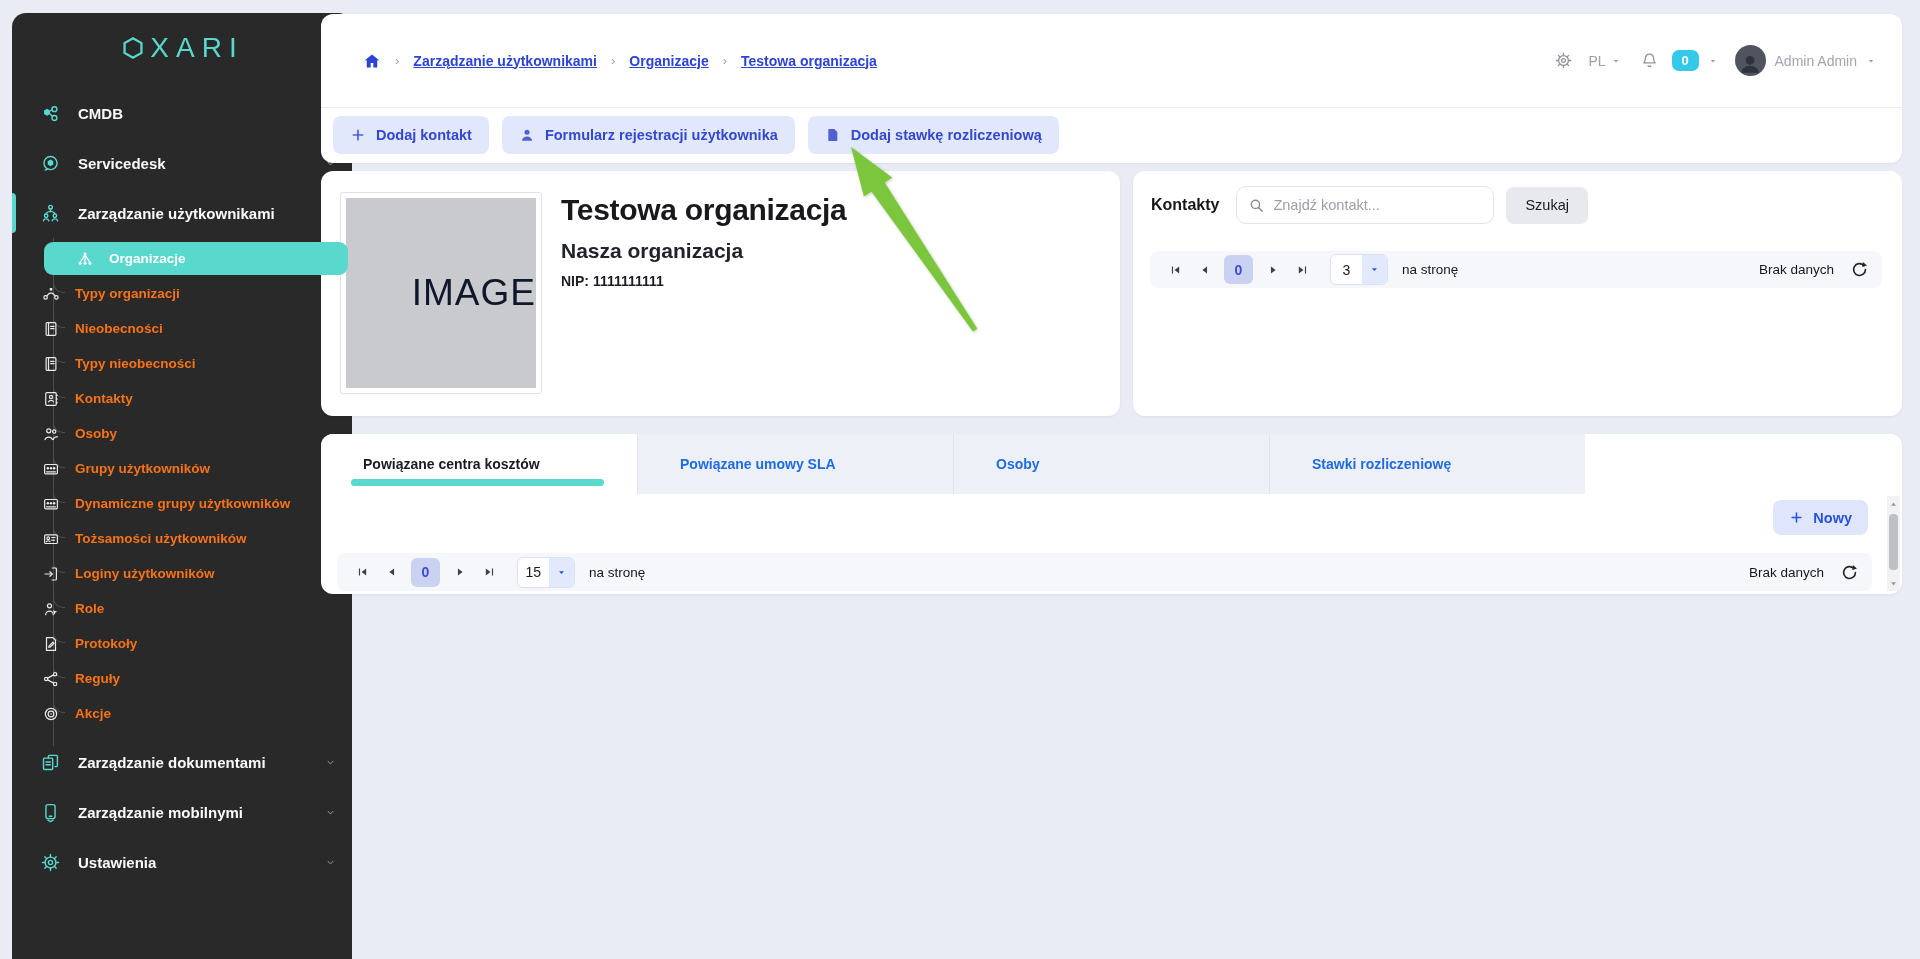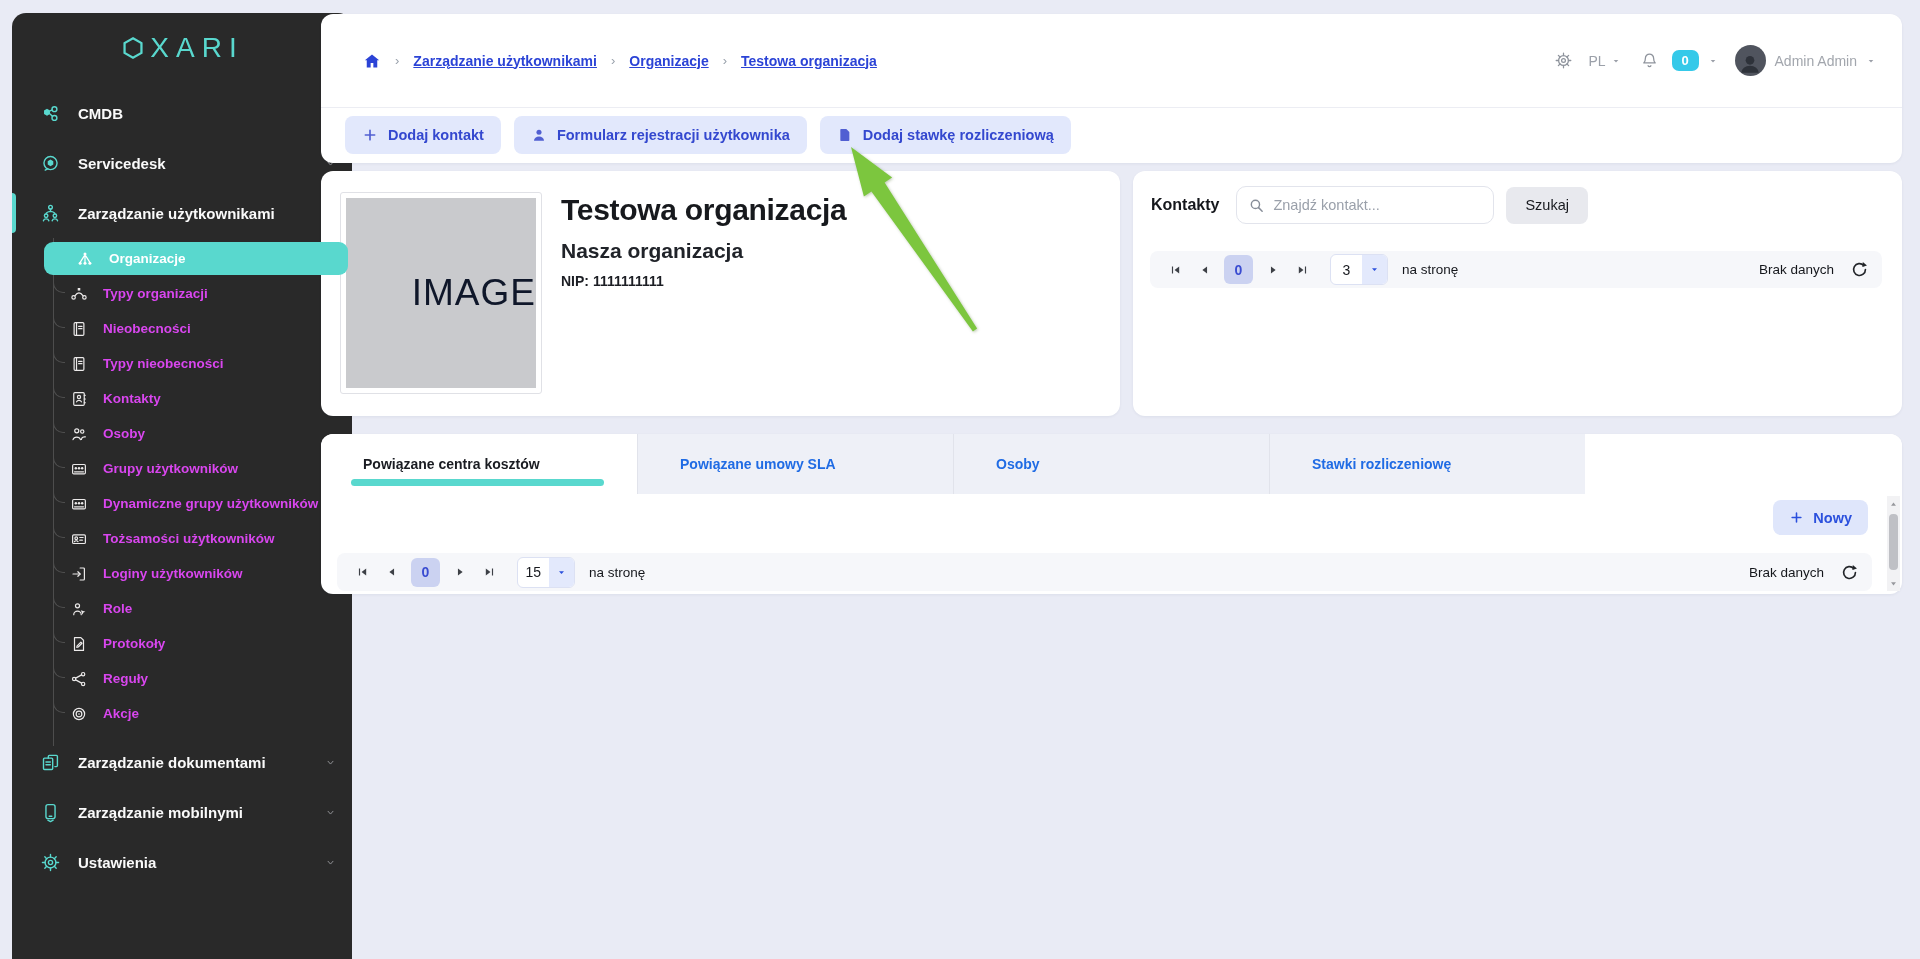--- a/index.html
+++ b/index.html
@@ -33,21 +33,21 @@
   .nav-item .icon.mi { width: 21px; height: 21px; color: var(--accent_teal,#59d8ce); }
   .nav-item .chev { margin-left: auto; width: 15px; height: 15px; color: #8f9094; }
   .nav-item.active::before {
     content: ""; position: absolute; left: 0; top: 5px; bottom: 5px; width: 4px;
     background: var(--accent_teal,#59d8ce); border-radius: 0 4px 4px 0;
   }
   .submenu { position: relative; padding: 3px 0 6px; }
   .tree-line { position: absolute; left: 41px; top: 0; height: 508px; width: 1px; background: #4d4d4d; }
   .sub-item {
     height: 35px; display: flex; align-items: center; gap: 15px;
-    padding-left: 58px; font-size: 13.5px; font-weight: 700; color: #d946ef;
+    padding-left: 30px; font-size: 13.5px; font-weight: 700; color: #f97316;
     position: relative; white-space: nowrap; cursor: pointer;
   }
   .sub-item .curve {
     position: absolute; left: 41px; top: 2px; width: 12px; height: 15px;
     border-left: 1px solid #4d4d4d; border-bottom: 1px solid #4d4d4d;
     border-bottom-left-radius: 10px;
   }
   .sub-item .icon.mi { width: 18px; height: 18px; color: #eceaea; position: relative; z-index: 2; }
   .sub-item .sub-label { position: relative; z-index: 2; }
   .sub-item.active { padding-left: 64px; color: #ffffff; }
@@ -78,21 +78,21 @@
     display: inline-flex; align-items: center; justify-content: center; margin-left: 4px;
   }
   .avatar {
     width: 31px; height: 31px; border-radius: 50%; background: #50545e; color: #2e323a;
     display: inline-flex; align-items: flex-end; justify-content: center; overflow: hidden;
     cursor: pointer; margin-left: 8px;
   }
   .avatar .icon { width: 26px; height: 26px; }
   .uname { color: #a2a6ad; }
 
-  .btn-row { display: flex; gap: 13px; padding: 8px 24px 0; }
+  .btn-row { display: flex; gap: 13px; padding: 8px 12px 0; }
   .tool-btn {
     height: 38px; background: #e2e8fc; color: var(--button_blue,#3448cf);
     border-radius: 8px; font-size: 14.5px; font-weight: 600;
     display: flex; align-items: center; gap: 10px; padding: 0 17px;
   }
   .tool-btn .icon { width: 16px; height: 16px; color: #515fd2; }
 
   
   .org-card { left: 321px; top: 171px; width: 799px; height: 245px; }
   .img-ph {

